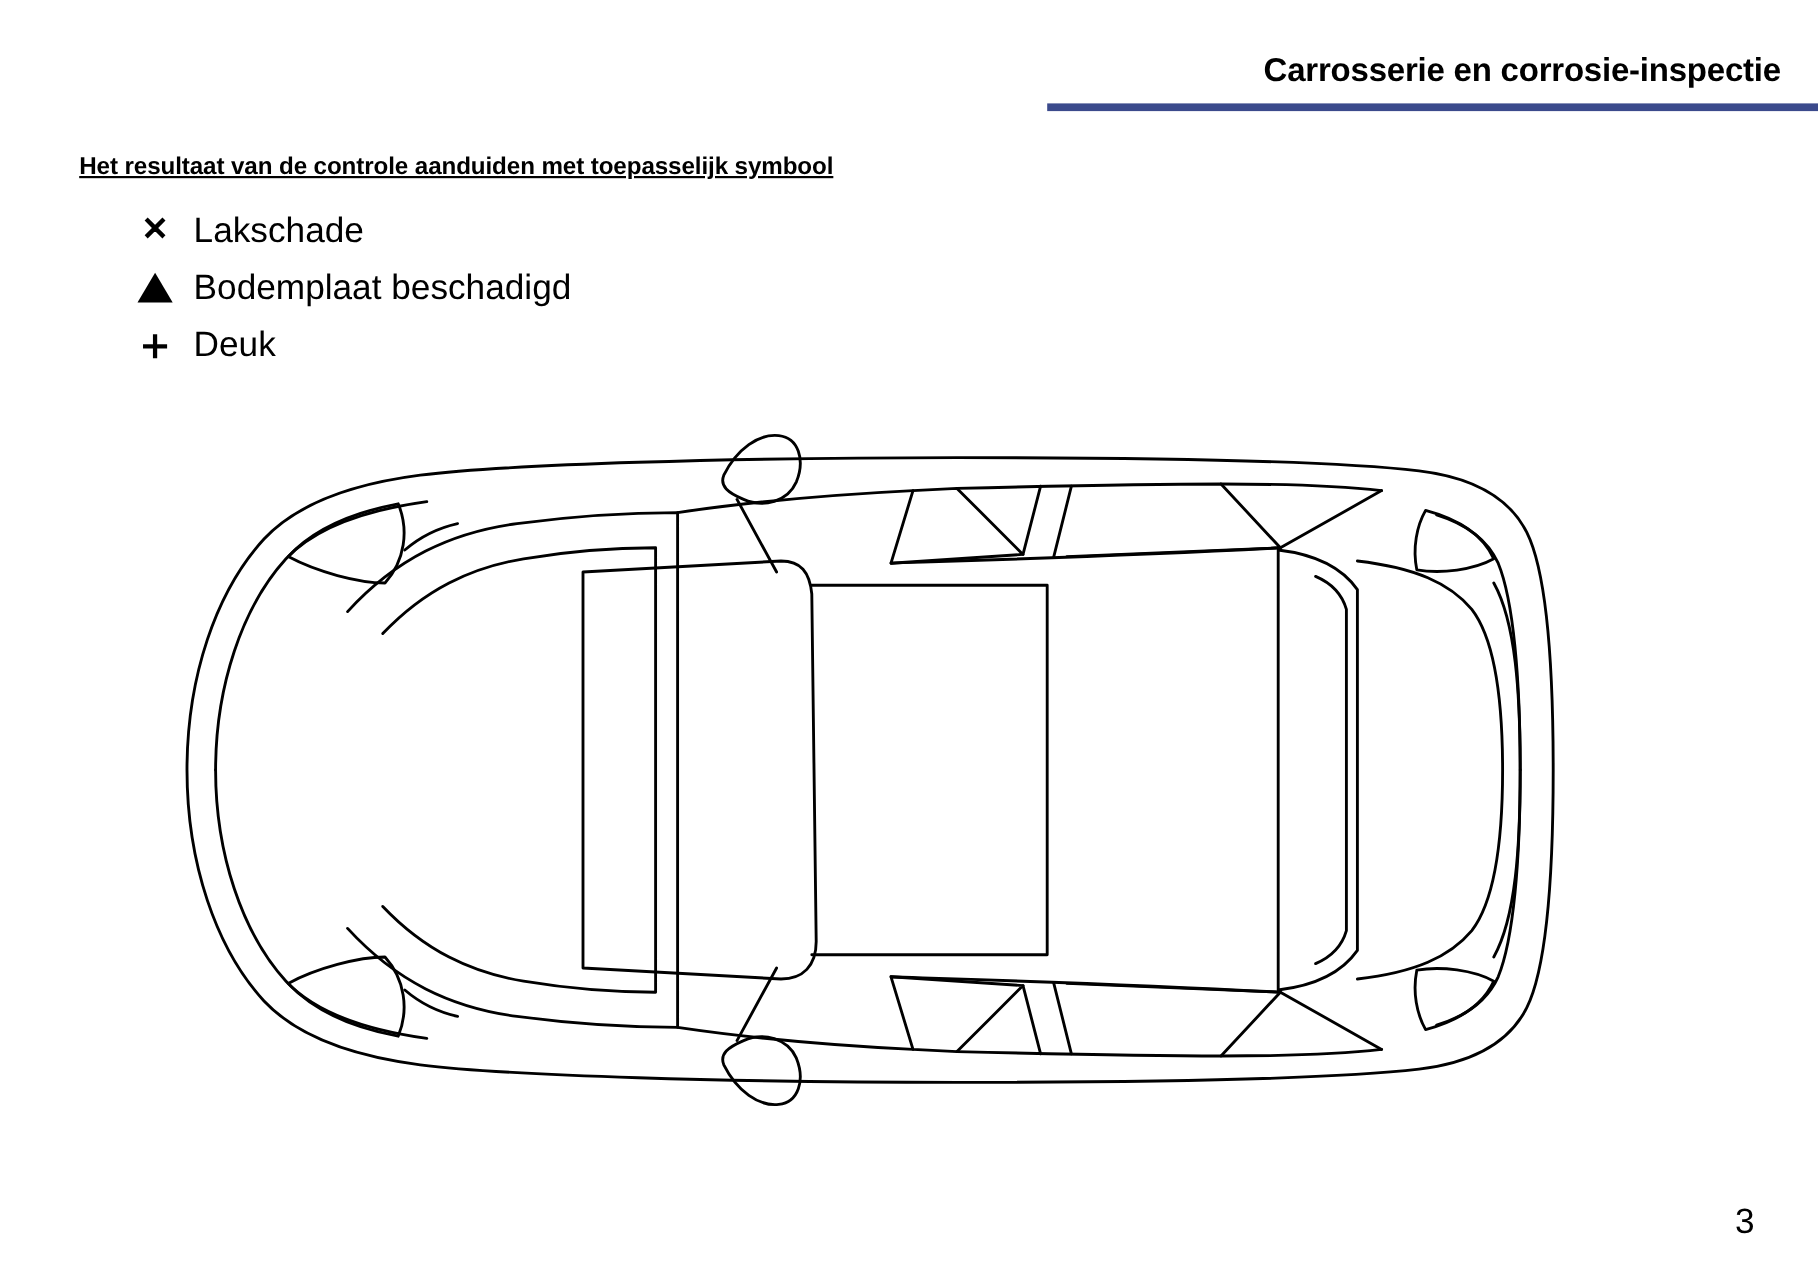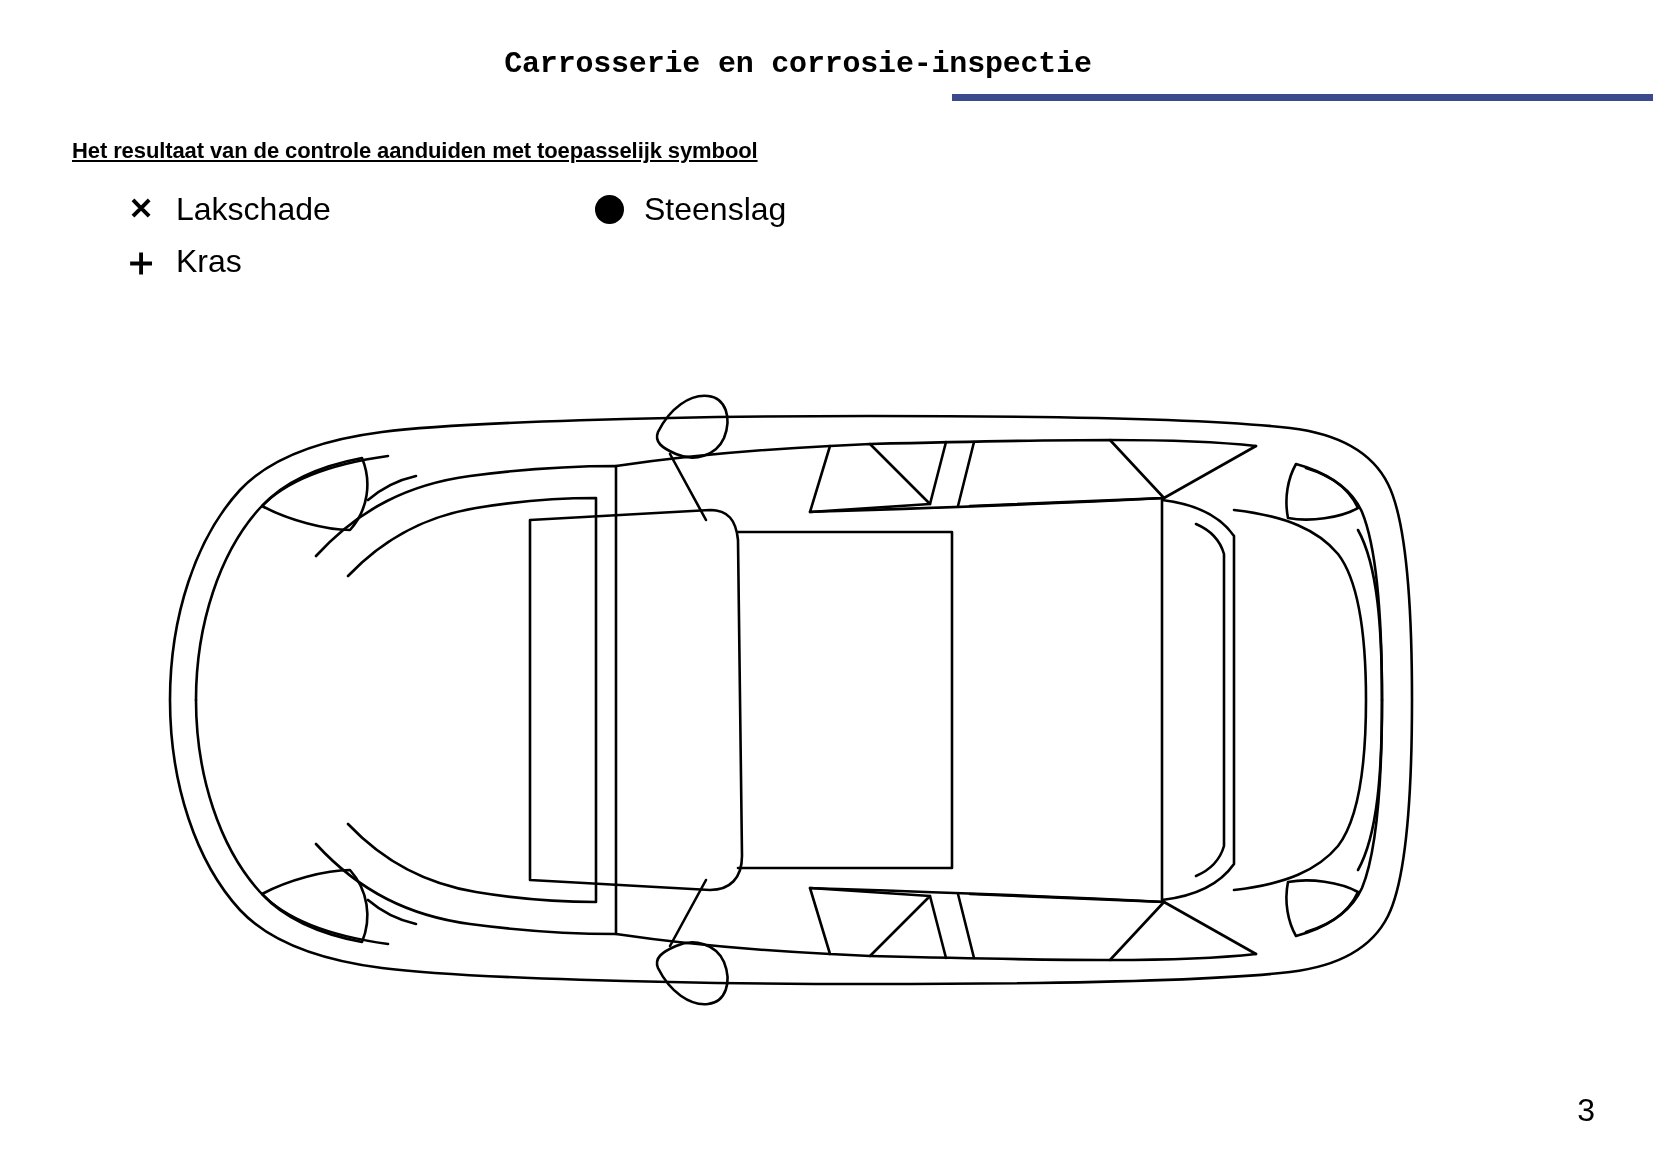--- a/index.html
+++ b/index.html
@@ -13,24 +13,23 @@
     position: relative;
     font-family: "Liberation Sans", sans-serif;
     color: #000000;
     overflow: hidden;
   }
 
   
   .page-header {
     position: absolute;
     top: 48px;
-    right: 34px;
+    right: 12px;
     width: 1620px;
-    text-align: center;
-    font-family: Liberation Mono, monospace;
+    text-align: right;
   }
   .header-title {
     font-size: 30px;
     font-weight: bold;
     letter-spacing: -0.2px;
     color: #000000;
     padding-right: 22px;
     line-height: 1.1;
   }
   .header-rule {
@@ -149,39 +148,39 @@
 
   <div class="legend-col left">
 
     <div class="legend-row">
       <span class="legend-symbol">
         <span class="sym-x">✕</span>
       </span>
       <span class="legend-label">Lakschade</span>
     </div>
 
+    <div class="legend-row">
+      <span class="legend-symbol">
+        <span class="sym-triangle"></span>
+      </span>
+      <span class="legend-label">Bodemplaat beschadigd</span>
+    </div>
 
     <div class="legend-row">
       <span class="legend-symbol">
         <span class="sym-plus">＋</span>
       </span>
-      <span class="legend-label">Kras</span>
+      <span class="legend-label">Deuk</span>
     </div>
 
   </div>
 
   <div class="legend-col right">
 
 
-    <div class="legend-row">
-      <span class="legend-symbol">
-        <span class="sym-circle"></span>
-      </span>
-      <span class="legend-label">Steenslag</span>
-    </div>
 
   </div>
 
 </div>
 
 <div class="car-diagram">
   <svg width="1320" height="640" viewBox="0 0 1320 640" fill="none" xmlns="http://www.w3.org/2000/svg" stroke="#000" stroke-width="2.6" stroke-linejoin="round" stroke-linecap="round">
 
     <path d="M 60 320
              C 60 236, 86 158, 130 110

